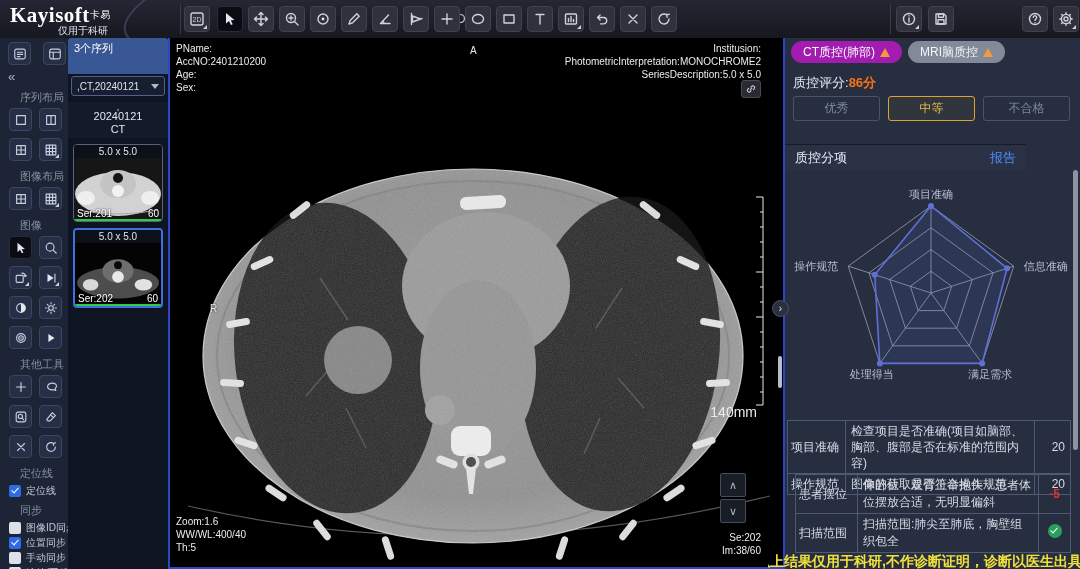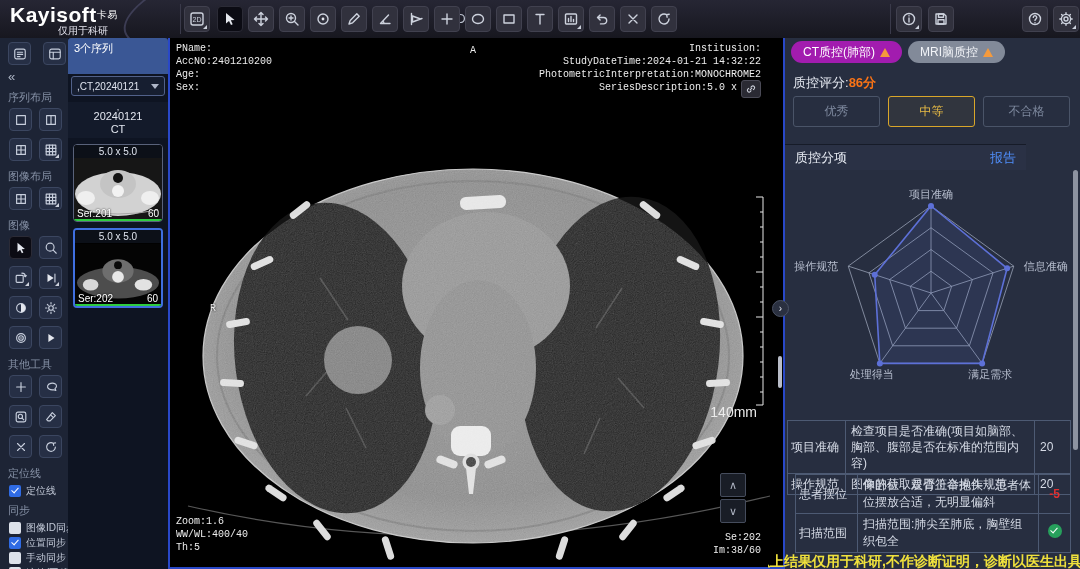--- a/index.html
+++ b/index.html
@@ -2,21 +2,21 @@
 <html><head>
 <meta charset="utf-8">
 <style>
   * { margin:0; padding:0; box-sizing:border-box; }
   html,body { width:1080px; height:569px; overflow:hidden; background:#0b0e16;
     font-family:"Liberation Sans","DejaVu Sans",sans-serif; }
 
   
   #topbar { position:absolute; left:0; top:0; width:1080px; height:38px;
     background:linear-gradient(#262634,#17171f); z-index:30; }
-  #logo-zone { position:absolute; left:0; top:0; width:176px; height:38px; overflow:hidden;}
+  #logo-zone { position:absolute; left:0; top:0; width:176px; height:38px; overflow:hidden;font-family:Liberation Serif, serif;}
   #logo-swoosh { position:absolute; left:120px; top:-30px; width:180px; height:70px;
     border:2px solid #4a4a66; border-radius:50%; transform:rotate(-18deg); opacity:.7;}
   .logo-main { position:absolute; left:10px; top:3px; color:#fff; font-size:21px;
     font-weight:bold; letter-spacing:.5px; }
   .logo-cjk { font-size:10px; font-weight:normal; vertical-align:4px; }
   .logo-sub { position:absolute; left:58px; top:24px; color:#e8e8f2; font-size:10px; }
   #mode-2d { position:absolute; left:449px; top:11px; color:#b9bfcc; font-size:13px; }
   .tb-sep { position:absolute; top:4px; width:1px; height:30px; background:#3a3a4a; }
   .tbtn { position:absolute; top:6px; width:26px; height:26px; border-radius:4px;
     background:#31313d; border:1px solid #41414f; display:flex; align-items:center;
@@ -26,21 +26,21 @@
     stroke-linecap:round; stroke-linejoin:round; }
   .tbtn .fillit { fill:#e4e7ee; stroke:none; }
   .flyout::after { content:""; position:absolute; right:2px; bottom:2px;
     border-left:4px solid transparent; border-bottom:4px solid #cdd2dd; }
 
   
   #left-sidebar { position:absolute; left:0; top:38px; width:68px; height:531px;
     background:#1d2435; z-index:20; padding:2px 0 0 0; }
   .ls-toprow { display:flex; gap:12px; padding:2px 0 2px 8px; }
   .ls-collapse { color:#aeb6c6; font-size:13px; padding:2px 0 2px 8px; cursor:pointer;}
-  .ls-title { color:#8691a6; font-size:11px; padding:4px 0 3px 8px; }
+  .ls-title { color:#8691a6; font-size:11px; padding:4px 0 3px 8px;margin-left:12px; }
   .ls-grid { display:flex; flex-wrap:wrap; gap:7px; padding:0 0 4px 9px; width:68px; }
   .sbtn { position:relative; width:23px; height:23px; border-radius:4px; background:#262f45;
     border:1px solid #3b4660; display:flex; align-items:center; justify-content:center;
     cursor:pointer; }
   .sbtn.active { background:#0b0b13; border-color:#2b2b36; }
   .sbtn svg { width:14px; height:14px; stroke:#c8cfdd; stroke-width:1.3; fill:none;
     stroke-linecap:round; stroke-linejoin:round; }
   .sbtn .fillit { fill:#e4e7ee; stroke:none; }
   .cb-row { display:flex; align-items:center; gap:5px; padding:2px 0 2px 9px;
     cursor:pointer; height:14px; margin-bottom:1px;}
@@ -73,21 +73,21 @@
   .thumb-img { display:block; width:100%; }
   .thumb-footer { position:absolute; left:0; right:0; bottom:2px; display:flex;
     justify-content:space-between; color:#fff; font-size:10px; padding:0 3px;
     text-shadow:0 0 2px #000; }
   .thumb-bar { position:absolute; left:0; right:0; bottom:0; height:2px; background:#2ecc40;}
 
   
   #viewport { position:absolute; left:168px; top:36px; width:617px; height:533px;
     background:#000; border:2px solid #2948c8; z-index:10; overflow:hidden; }
   .ov { position:absolute; color:#ececec; font-size:10px; line-height:13px; z-index:5;
-    text-shadow:0 0 2px #000;font-family:Liberation Mono, monospace; }
+    text-shadow:0 0 2px #000; }
   .ov.right-al { text-align:right; }
   #vp-link-btn { position:absolute; right:22px; top:42px; width:20px; height:18px;
     background:#2a2a33; border:1px solid #4a4a56; border-radius:3px; display:flex;
     align-items:center; justify-content:center; z-index:6; cursor:pointer; }
   #vp-link-btn svg { width:12px; height:12px; stroke:#cfd3dd; stroke-width:1.4; fill:none;}
   #vp-ruler { position:absolute; right:19px; top:158px; height:210px; width:10px; z-index:5;}
   #vp-ruler svg { width:10px; height:210px; }
   #ruler-label { position:absolute; right:26px; top:366px; color:#ececec; font-size:14px;
     z-index:5;}
   .vp-scrollbtn { position:absolute; right:37px; width:26px; height:24px; background:#191d26;
@@ -107,21 +107,21 @@
   .qc-tabs { position:absolute; left:6px; top:3px; display:flex; gap:6px; }
   .qc-tab { height:22px; border-radius:12px; font-size:12px; display:flex;
     align-items:center; gap:5px; padding:0 12px; cursor:pointer; color:#fff; }
   .qc-tab.active { background:#a21caf; }
   .qc-tab.inactive { background:#828a99; color:#f2f4f8; }
   .warn-tri { width:0; height:0; border-left:5px solid transparent;
     border-right:5px solid transparent; border-bottom:9px solid #f59a3c; position:relative;}
   #qc-score-row { position:absolute; left:8px; top:36px; font-size:13px; color:#e6eaf2; }
   #qc-score-val { color:#f97316; font-weight:bold; }
   .grade-row { position:absolute; left:8px; top:58px; display:flex; gap:8px; }
-  .grade-btn { width:87px; height:31px; border:1px solid #4a5468; border-radius:3px;
+  .grade-btn { width:87px; height:25px; border:1px solid #4a5468; border-radius:3px;
     background:transparent; color:#7e899e; font-size:12px; cursor:pointer; }
   .grade-btn.selected { border-color:#d9a62a; color:#e9bc45;
     background:rgba(217,166,42,.06); }
   #qc-sub-header { position:absolute; left:0; top:106px; width:241px; height:26px;
     border-top:1px solid #161b28; background:#2a3145; display:flex; align-items:center;
     justify-content:space-between; padding:0 10px; }
   #qc-sub-title { color:#e8ecf4; font-size:13px; }
   #qc-report-link { color:#4f8df9; font-size:13px; cursor:pointer; }
   #radar { position:absolute; left:0; top:134px; width:292px; height:246px; }
   .ring { fill:none; stroke:#97a0b4; stroke-width:1; opacity:.8; }
@@ -130,21 +130,21 @@
   .dot { fill:#5d70d7; }
   .rlabel { fill:#b7bece; font-size:11px; }
   #qc-scrollbar { position:absolute; right:2px; top:132px; width:5px; height:280px;
     background:#8d93a1; border-radius:3px; cursor:pointer; }
 
   .qc-table { position:absolute; left:2px; top:382px; width:284px;
     border:1px solid #4d5a73; border-collapse:collapse; color:#d6dbe6; font-size:12px; }
   .qc-table td { border:1px solid #4d5a73; padding:2px 5px; line-height:16px;
     vertical-align:middle; }
   .qc-table .c-name { width:58px; padding:2px 3px;}
-  .qc-table .c-score { width:36px; text-align:left; }
+  .qc-table .c-score { width:36px; text-align:right; }
   .qc-subtable { position:absolute; left:10px; top:436px; width:276px;
     border:1px solid #4d5a73; border-collapse:collapse; color:#d6dbe6; font-size:12px; }
   .qc-subtable td { border:1px solid #4d5a73; padding:2px 5px; line-height:17px; }
   .qc-subtable .c-name { width:62px; padding:2px 3px; }
   .qc-subtable .c-score { width:32px; text-align:center; }
   .score-red { color:#e03131; font-weight:bold; }
   .check-ic { display:inline-block; width:14px; height:14px; border-radius:50%;
     background:#27a05c; position:relative; }
   .check-ic::after { content:""; position:absolute; left:4.5px; top:2.5px; width:3px;
     height:6px; border:solid #fff; border-width:0 1.5px 1.5px 0; transform:rotate(42deg); }
@@ -561,21 +561,20 @@
   <div class="ov" style="left:6px;top:4px">
     <div>PName:</div>
     <div>AccNO:2401210200</div>
     <div>Age:</div>
     <div>Sex:</div>
   </div>
   <div class="ov" style="left:300px;top:6px">A</div>
   <div class="ov" style="left:40px;top:264px">R</div>
   <div class="ov right-al" style="right:22px;top:4px">
     <div>Institusion:</div>
-    <div>StudyDateTime:2024-01-21 14:32:22</div>
     <div>PhotometricInterpretation:MONOCHROME2</div>
     <div>SeriesDescription:5.0 x 5.0</div>
   </div>
   <div id="vp-link-btn">
       <svg viewBox="0 0 16 16">
         <path d="M6.5 9.5 l3 -3 M5.2 6.8 L3.8 8.2 a2.3 2.3 0 0 0 3.25 3.25 L8.5 10 M10.8 9.2 L12.2 7.8 a2.3 2.3 0 0 0 -3.25 -3.25 L7.5 6"></path>
       </svg>
     </div>
 
   <div class="ov" style="left:6px;bottom:13px">

